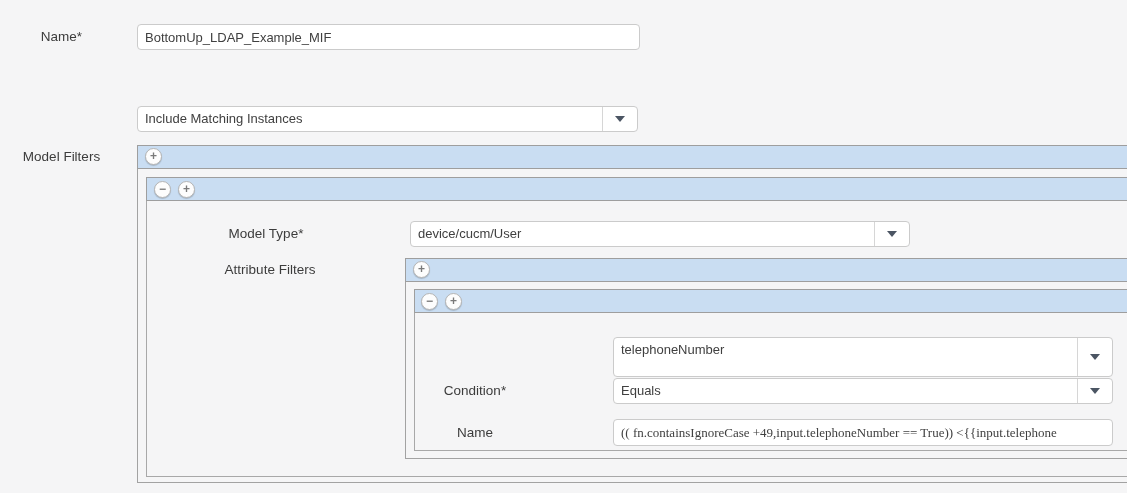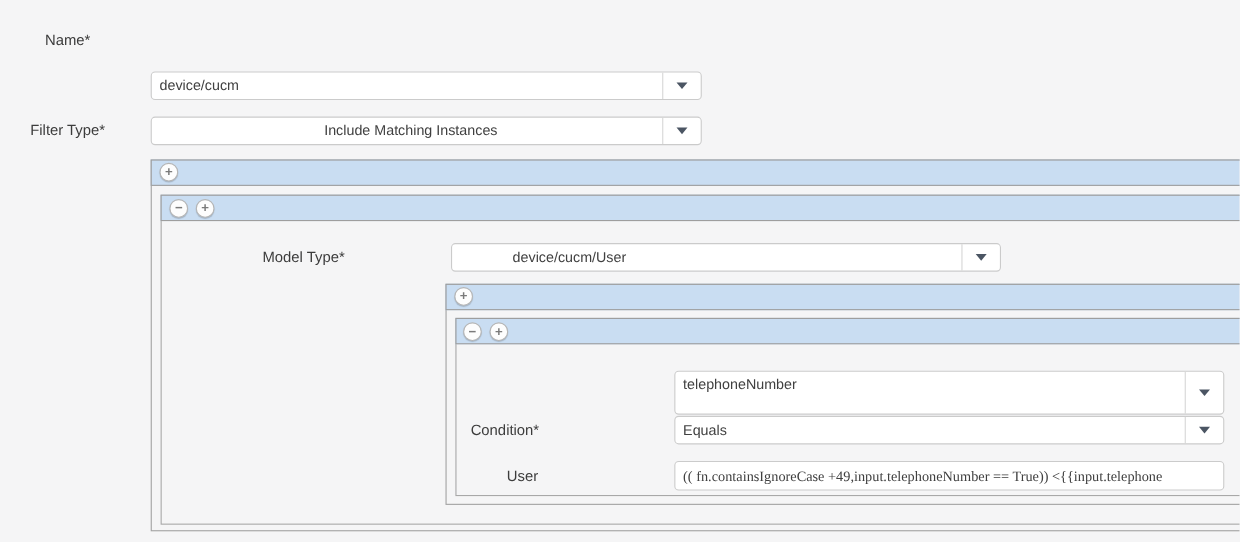--- a/index.html
+++ b/index.html
@@ -30,76 +30,72 @@
         border:1px solid #b5b5b5;box-shadow:0 1px 1px rgba(0,0,0,0.18);color:#7a7a7a;
         font-size:12px;font-weight:bold;line-height:14px;text-align:center;
         box-sizing:border-box;cursor:pointer;user-select:none;}
 </style>
 </head>
 <body>
 
 <div class="screen">
 
   <div class="lbl" style="left:0;width:123px;top:24px;line-height:26px;">Name*</div>
+  <input class="tinput" style="left: 137px; top: 24px; width: 503px; height: 26px;" value="BottomUp_LDAP_Example_MIF">
 
-  <div class="dd" style="left:137px;top:65px;width:501px;height:26px;">
-    <span class="ddtxt">device/cucm</span>
-    <span class="ddarr">
-        <span class="tri"></span>
-      </span>
-  </div>
 
-  <div class="lbl" style="left:0;width:123px;top:106px;line-height:26px;">Filter Type*</div>
-  <div class="dd" style="left:137px;top:106px;width:501px;height:26px;text-align:center;">
+  <div class="dd" style="left:137px;top:106px;width:501px;height:26px;">
     <span class="ddtxt">Include Matching Instances</span>
     <span class="ddarr">
         <span class="tri"></span>
       </span>
   </div>
 
+  <div class="lbl" style="left:0;width:123px;top:145px;line-height:23px;">Model Filters</div>
 
   <div class="panel" style="left:137px;top:145px;width:1113px;height:338px;"></div>
 
   <div class="bar" style="left:137px;top:145px;width:1113px;height:24px;"></div>
   <div class="rbtn" style="left:145px;top:148px;">+</div>
 
   <div class="panel" style="left:146px;top:177px;width:1100px;height:300px;border-color:#a8a8a8;"></div>
   <div class="bar" style="left:146px;top:177px;width:1100px;height:24px;"></div>
   <div class="rbtn" style="left:154px;top:181px;">−</div>
   <div class="rbtn" style="left:178px;top:181px;">+</div>
 
-  <div class="lbl" style="left:152px;width:248px;top:221px;line-height:26px;">Model Type*</div>
-  <div class="dd" style="left:410px;top:221px;width:500px;height:26px;padding-left:48px;">
+  <div class="lbl" style="left:142px;width:248px;top:221px;line-height:26px;">Model Type*</div>
+  <div class="dd" style="left:410px;top:221px;width:500px;height:26px;">
     <span class="ddtxt">device/cucm/User</span>
     <span class="ddarr">
         <span class="tri"></span>
       </span>
   </div>
 
+  <div class="lbl" style="left:146px;width:248px;top:258px;line-height:23px;">Attribute Filters</div>
 
   <div class="panel" style="left:405px;top:258px;width:830px;height:201px;"></div>
   <div class="bar" style="left:405px;top:258px;width:830px;height:24px;"></div>
   <div class="rbtn" style="left:413px;top:261px;">+</div>
 
   <div class="panel" style="left:414px;top:289px;width:815px;height:162px;border-color:#a8a8a8;"></div>
   <div class="bar" style="left:414px;top:289px;width:815px;height:24px;"></div>
   <div class="rbtn" style="left:421px;top:293px;">−</div>
   <div class="rbtn" style="left:445px;top:293px;">+</div>
 
   <div class="dd" style="left:613px;top:337px;width:500px;height:40px;">
     <span class="ddtxt">telephoneNumber</span>
     <span class="ddarr">
         <span class="tri"></span>
       </span>
   </div>
 
-  <div class="lbl" style="left:334px;width:250px;top:378px;line-height:26px;">Condition*</div>
+  <div class="lbl" style="left:350px;width:250px;top:378px;line-height:26px;">Condition*</div>
   <div class="dd" style="left:613px;top:378px;width:500px;height:26px;gap:36px;">
     <span class="ddtxt">Equals</span>
     <span class="ddarr">
         <span class="tri"></span>
       </span>
   </div>
 
-  <div class="lbl" style="left:350px;width:250px;top:419px;line-height:27px;">User</div>
+  <div class="lbl" style="left:350px;width:250px;top:419px;line-height:27px;">Name</div>
   <input class="tinput" style="left: 613px; top: 419px; width: 500px; height: 27px; font-family: Liberation Serif, serif;" value="(( fn.containsIgnoreCase +49,input.telephoneNumber == True)) &lt;{{input.telephone">
 
 </div>
 
 </body></html>

